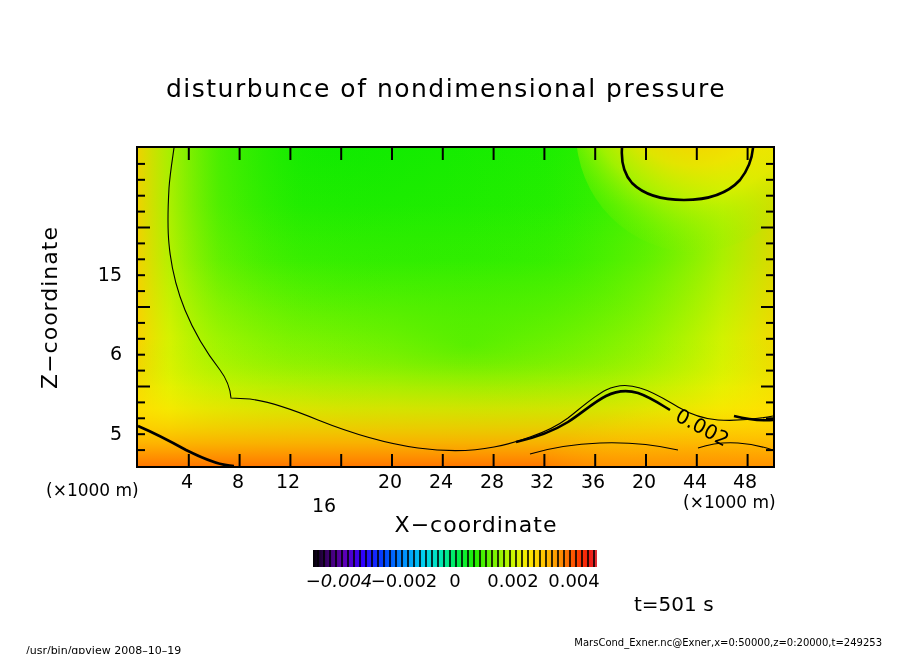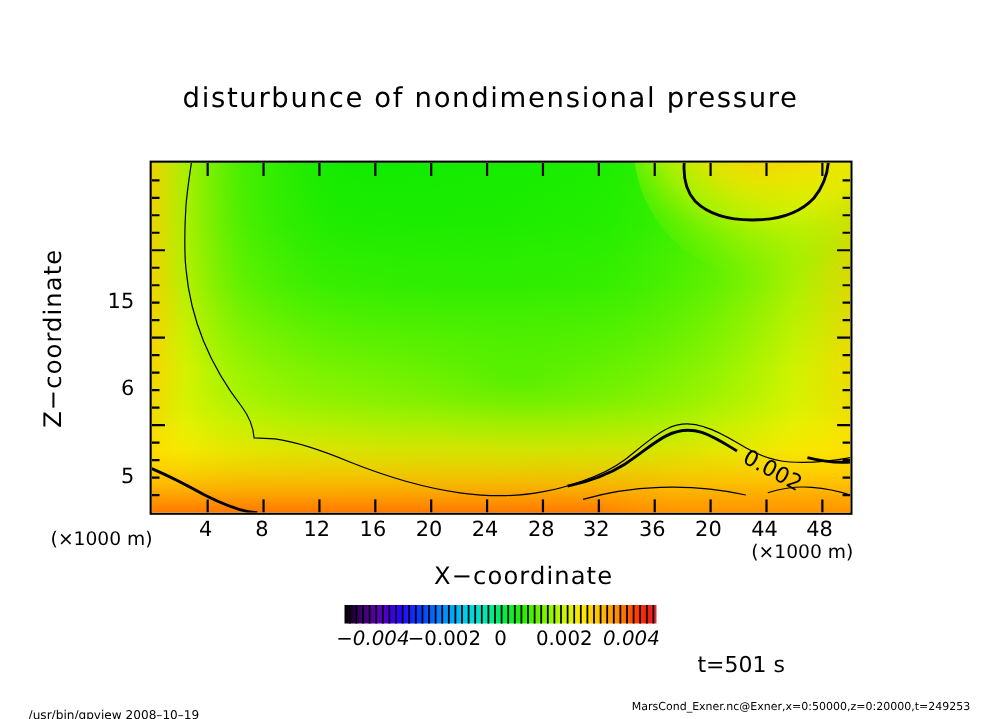--- a/index.html
+++ b/index.html
@@ -364,21 +364,21 @@
       <line x1="635" y1="47.7" x2="628" y2="47.7"></line>
       <line x1="635" y1="31.8" x2="628" y2="31.8"></line>
       <line x1="635" y1="15.9" x2="628" y2="15.9"></line>
     </g>
   </svg>
 </div>
 
 <div class="axis-tick-label x-tick" style="left:187px;">4</div>
 <div class="axis-tick-label x-tick" style="left:238px;">8</div>
 <div class="axis-tick-label x-tick" style="left:288px;">12</div>
-<div class="axis-tick-label x-tick" style="left:339px;">16</div>
+<div class="axis-tick-label x-tick" style="left:324px;margin-top:24px;">16</div>
 <div class="axis-tick-label x-tick" style="left:390px;">20</div>
 <div class="axis-tick-label x-tick" style="left:441px;">24</div>
 <div class="axis-tick-label x-tick" style="left:492px;">28</div>
 <div class="axis-tick-label x-tick" style="left:542px;">32</div>
 <div class="axis-tick-label x-tick" style="left:593px;">36</div>
 <div class="axis-tick-label x-tick" style="left:644px;">20</div>
 <div class="axis-tick-label x-tick" style="left:695px;">44</div>
 <div class="axis-tick-label x-tick" style="left:745px;">48</div>
 
 <div class="axis-tick-label y-tick" style="top:385px;">5</div>
@@ -465,18 +465,18 @@
       <line x1="275" y1="0" x2="275" y2="17"></line>
       <line x1="281" y1="0" x2="281" y2="17"></line>
     </g>
   </svg>
 </div>
 
 <div class="cbar-label" style="left:339px;font-style:italic;">−0.004</div>
 <div class="cbar-label" style="left:404px;">−0.002</div>
 <div class="cbar-label" style="left:455px;">0</div>
 <div class="cbar-label" style="left:513px;">0.002</div>
-<div class="cbar-label" style="left:574px;font-style:italic;">0.004</div>
+<div class="cbar-label" style="left:574px;">0.004</div>
 
 <div class="time-label">t=501 s</div>
 
 <div class="footer-left">/usr/bin/gpview  2008–10–19</div>
 <div class="footer-right">MarsCond_Exner.nc@Exner,x=0:50000,z=0:20000,t=249253</div>
 
 </body></html>

